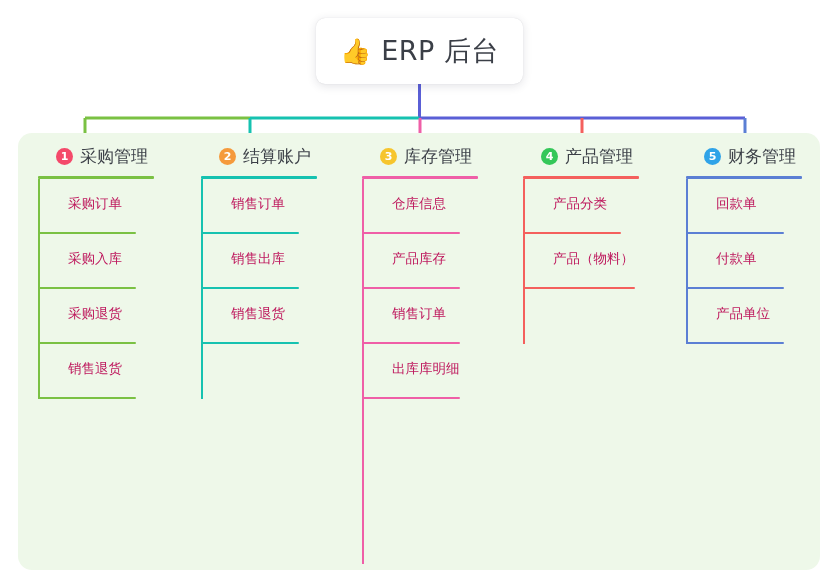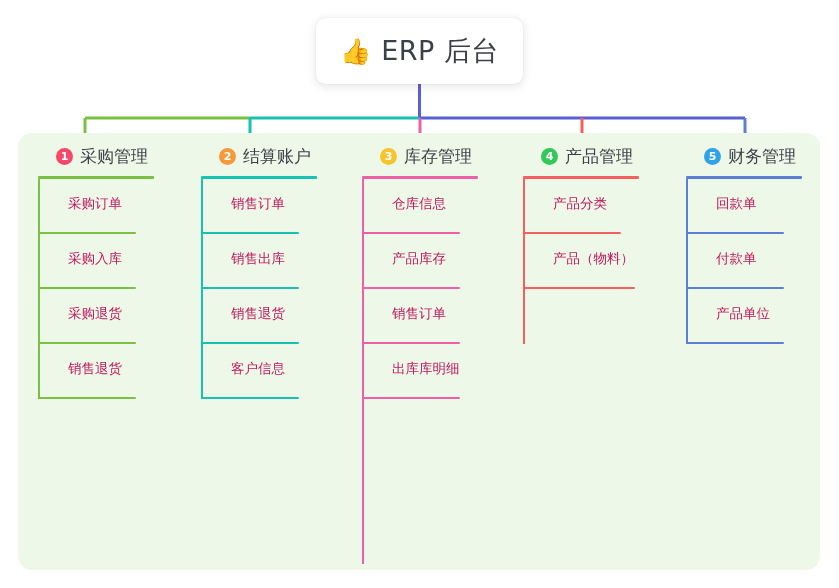--- a/index.html
+++ b/index.html
@@ -225,24 +225,20 @@
             <span class="leaf-rule" style="background: rgb(22, 194, 176);"></span>
           </div>
           <div class="leaf">
             <span class="leaf-label">销售出库</span>
             <span class="leaf-rule" style="background: rgb(22, 194, 176);"></span>
           </div>
           <div class="leaf">
             <span class="leaf-label">销售退货</span>
             <span class="leaf-rule" style="background: rgb(22, 194, 176);"></span>
           </div>
-          <div class="leaf">
-            <span class="leaf-label">客户信息</span>
-            <span class="leaf-rule" style="background: rgb(22, 194, 176);"></span>
-          </div>
         </div>
         <div class="trunk" style="background: rgb(22, 194, 176); height: 220px;"></div>
       </div>
       <div class="col col-2" style="left: 344px;">
         <div class="col-head">
           <span class="badge" style="background: rgb(246, 197, 45);">3</span>
           <span class="col-head-label">库存管理</span>
           <span class="head-rule" style="background: rgb(239, 95, 167);"></span>
         </div>
         <div class="leaves">

